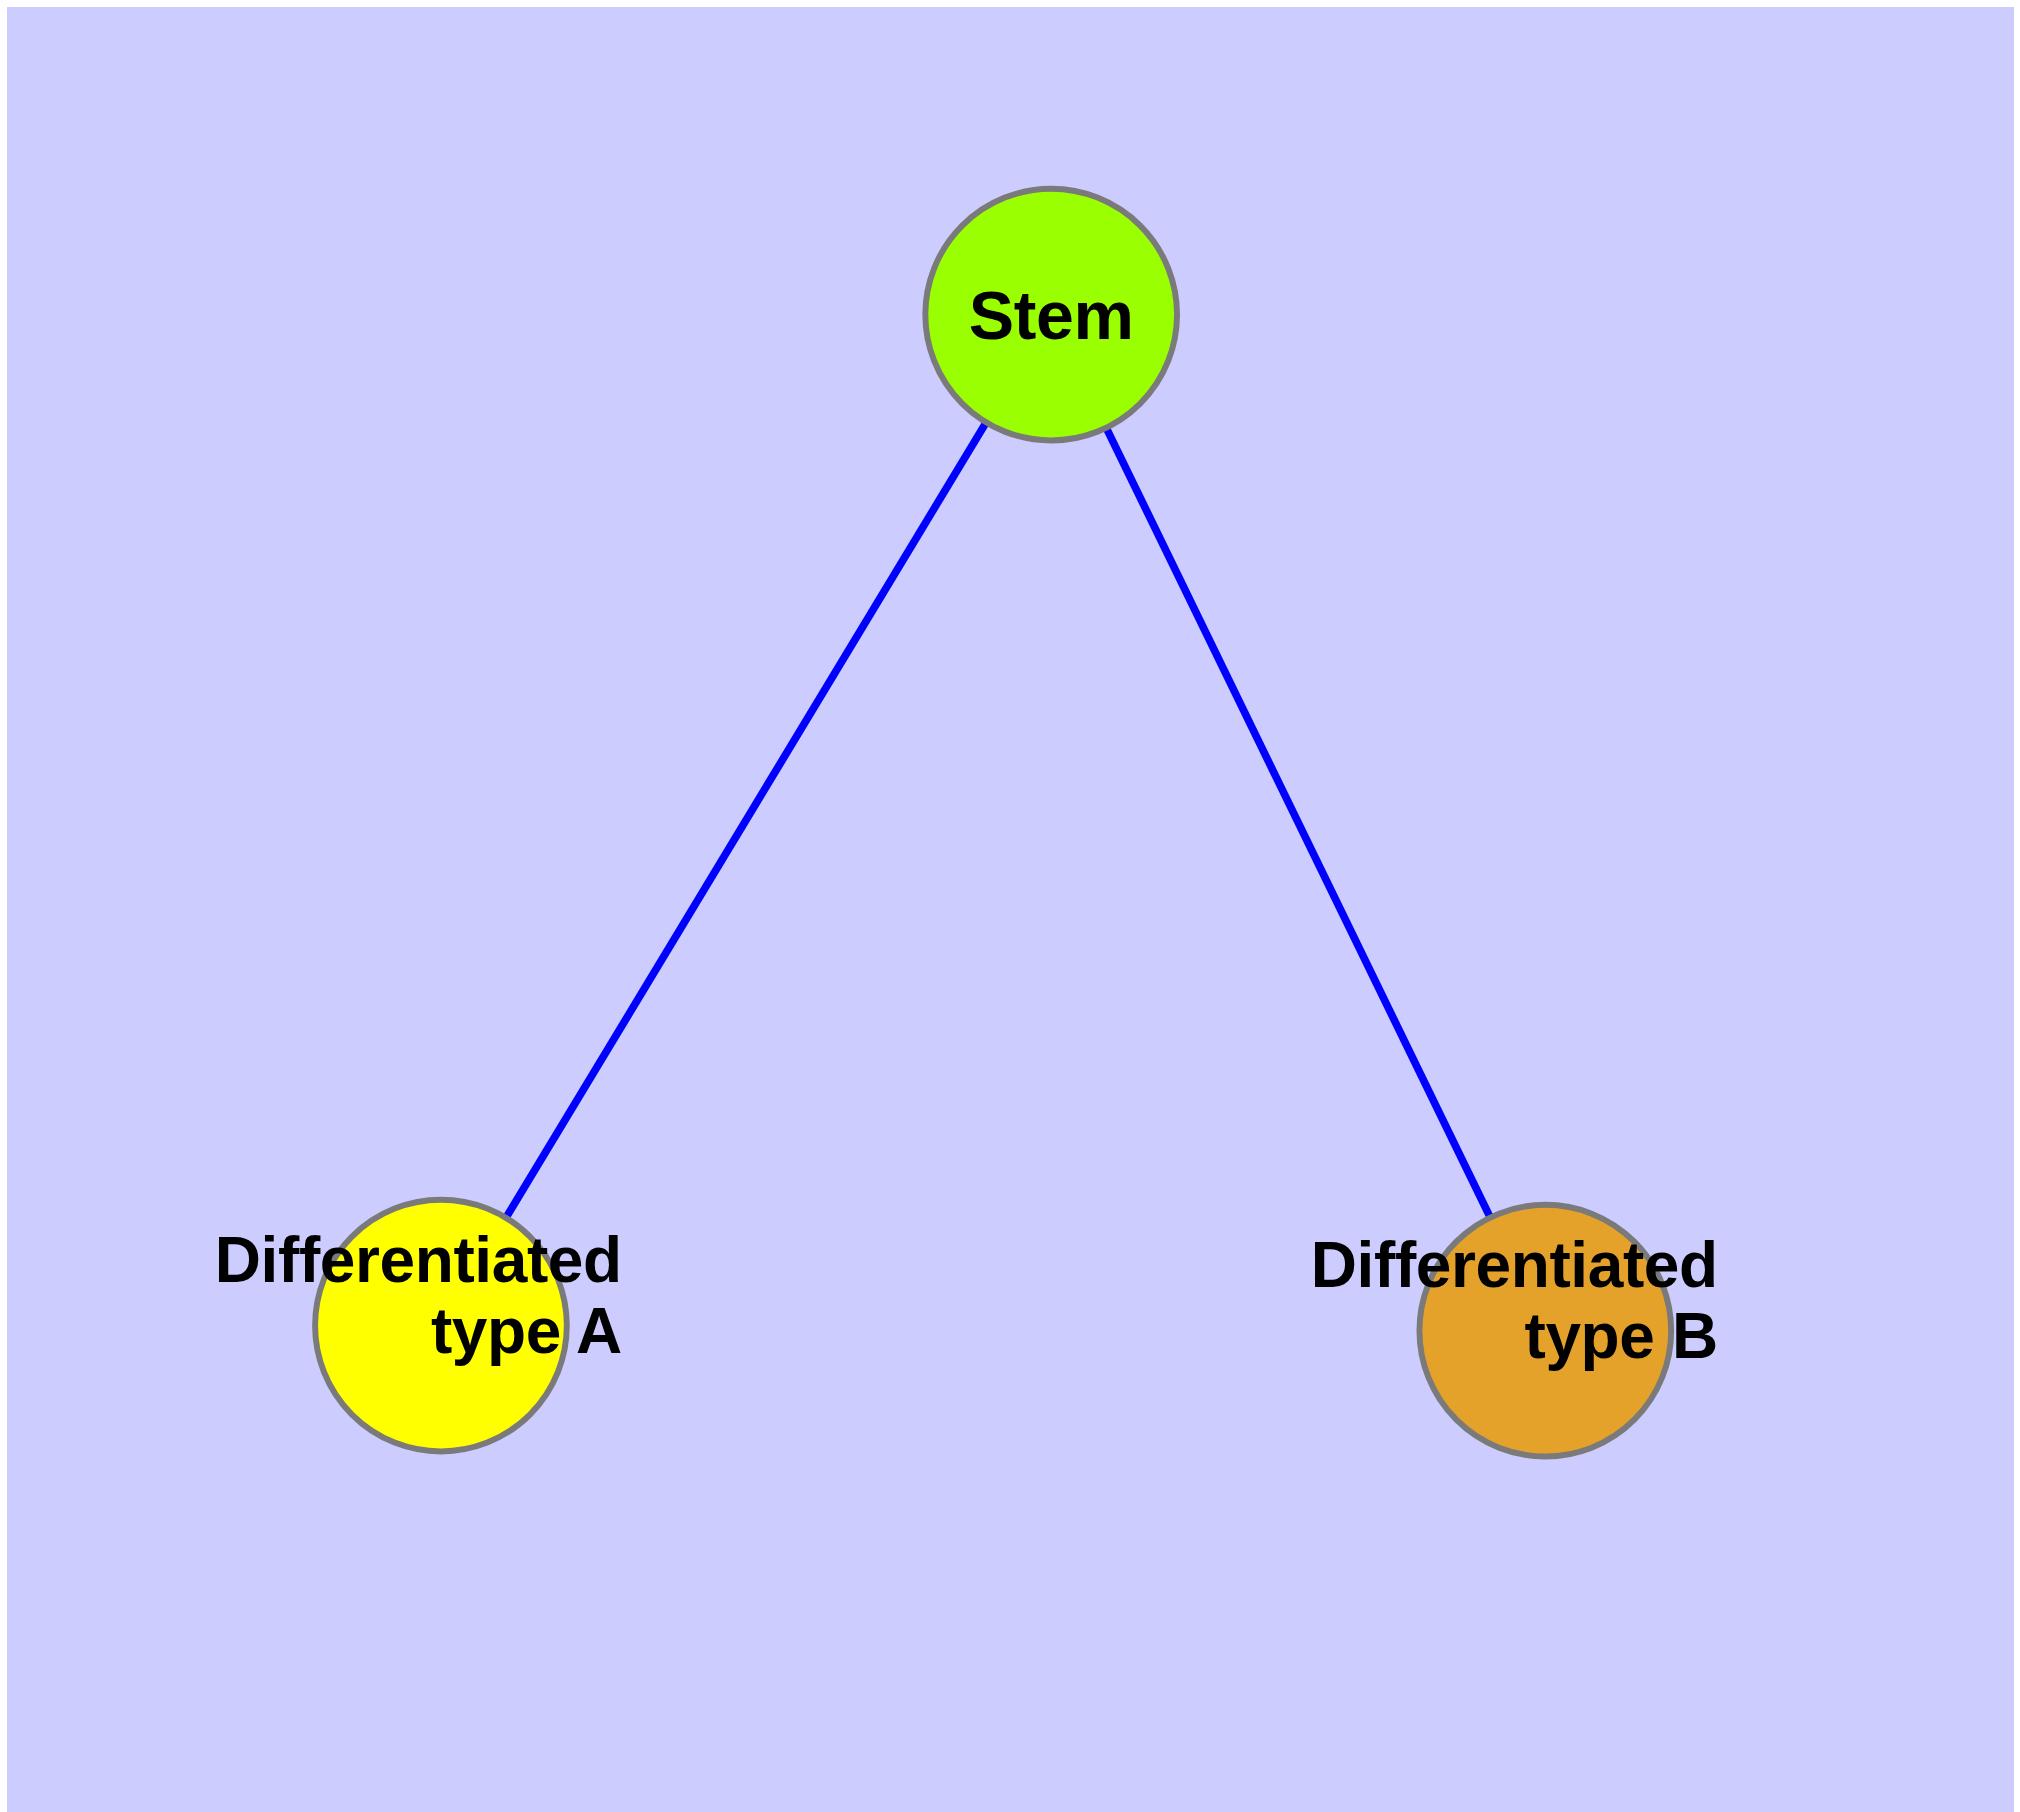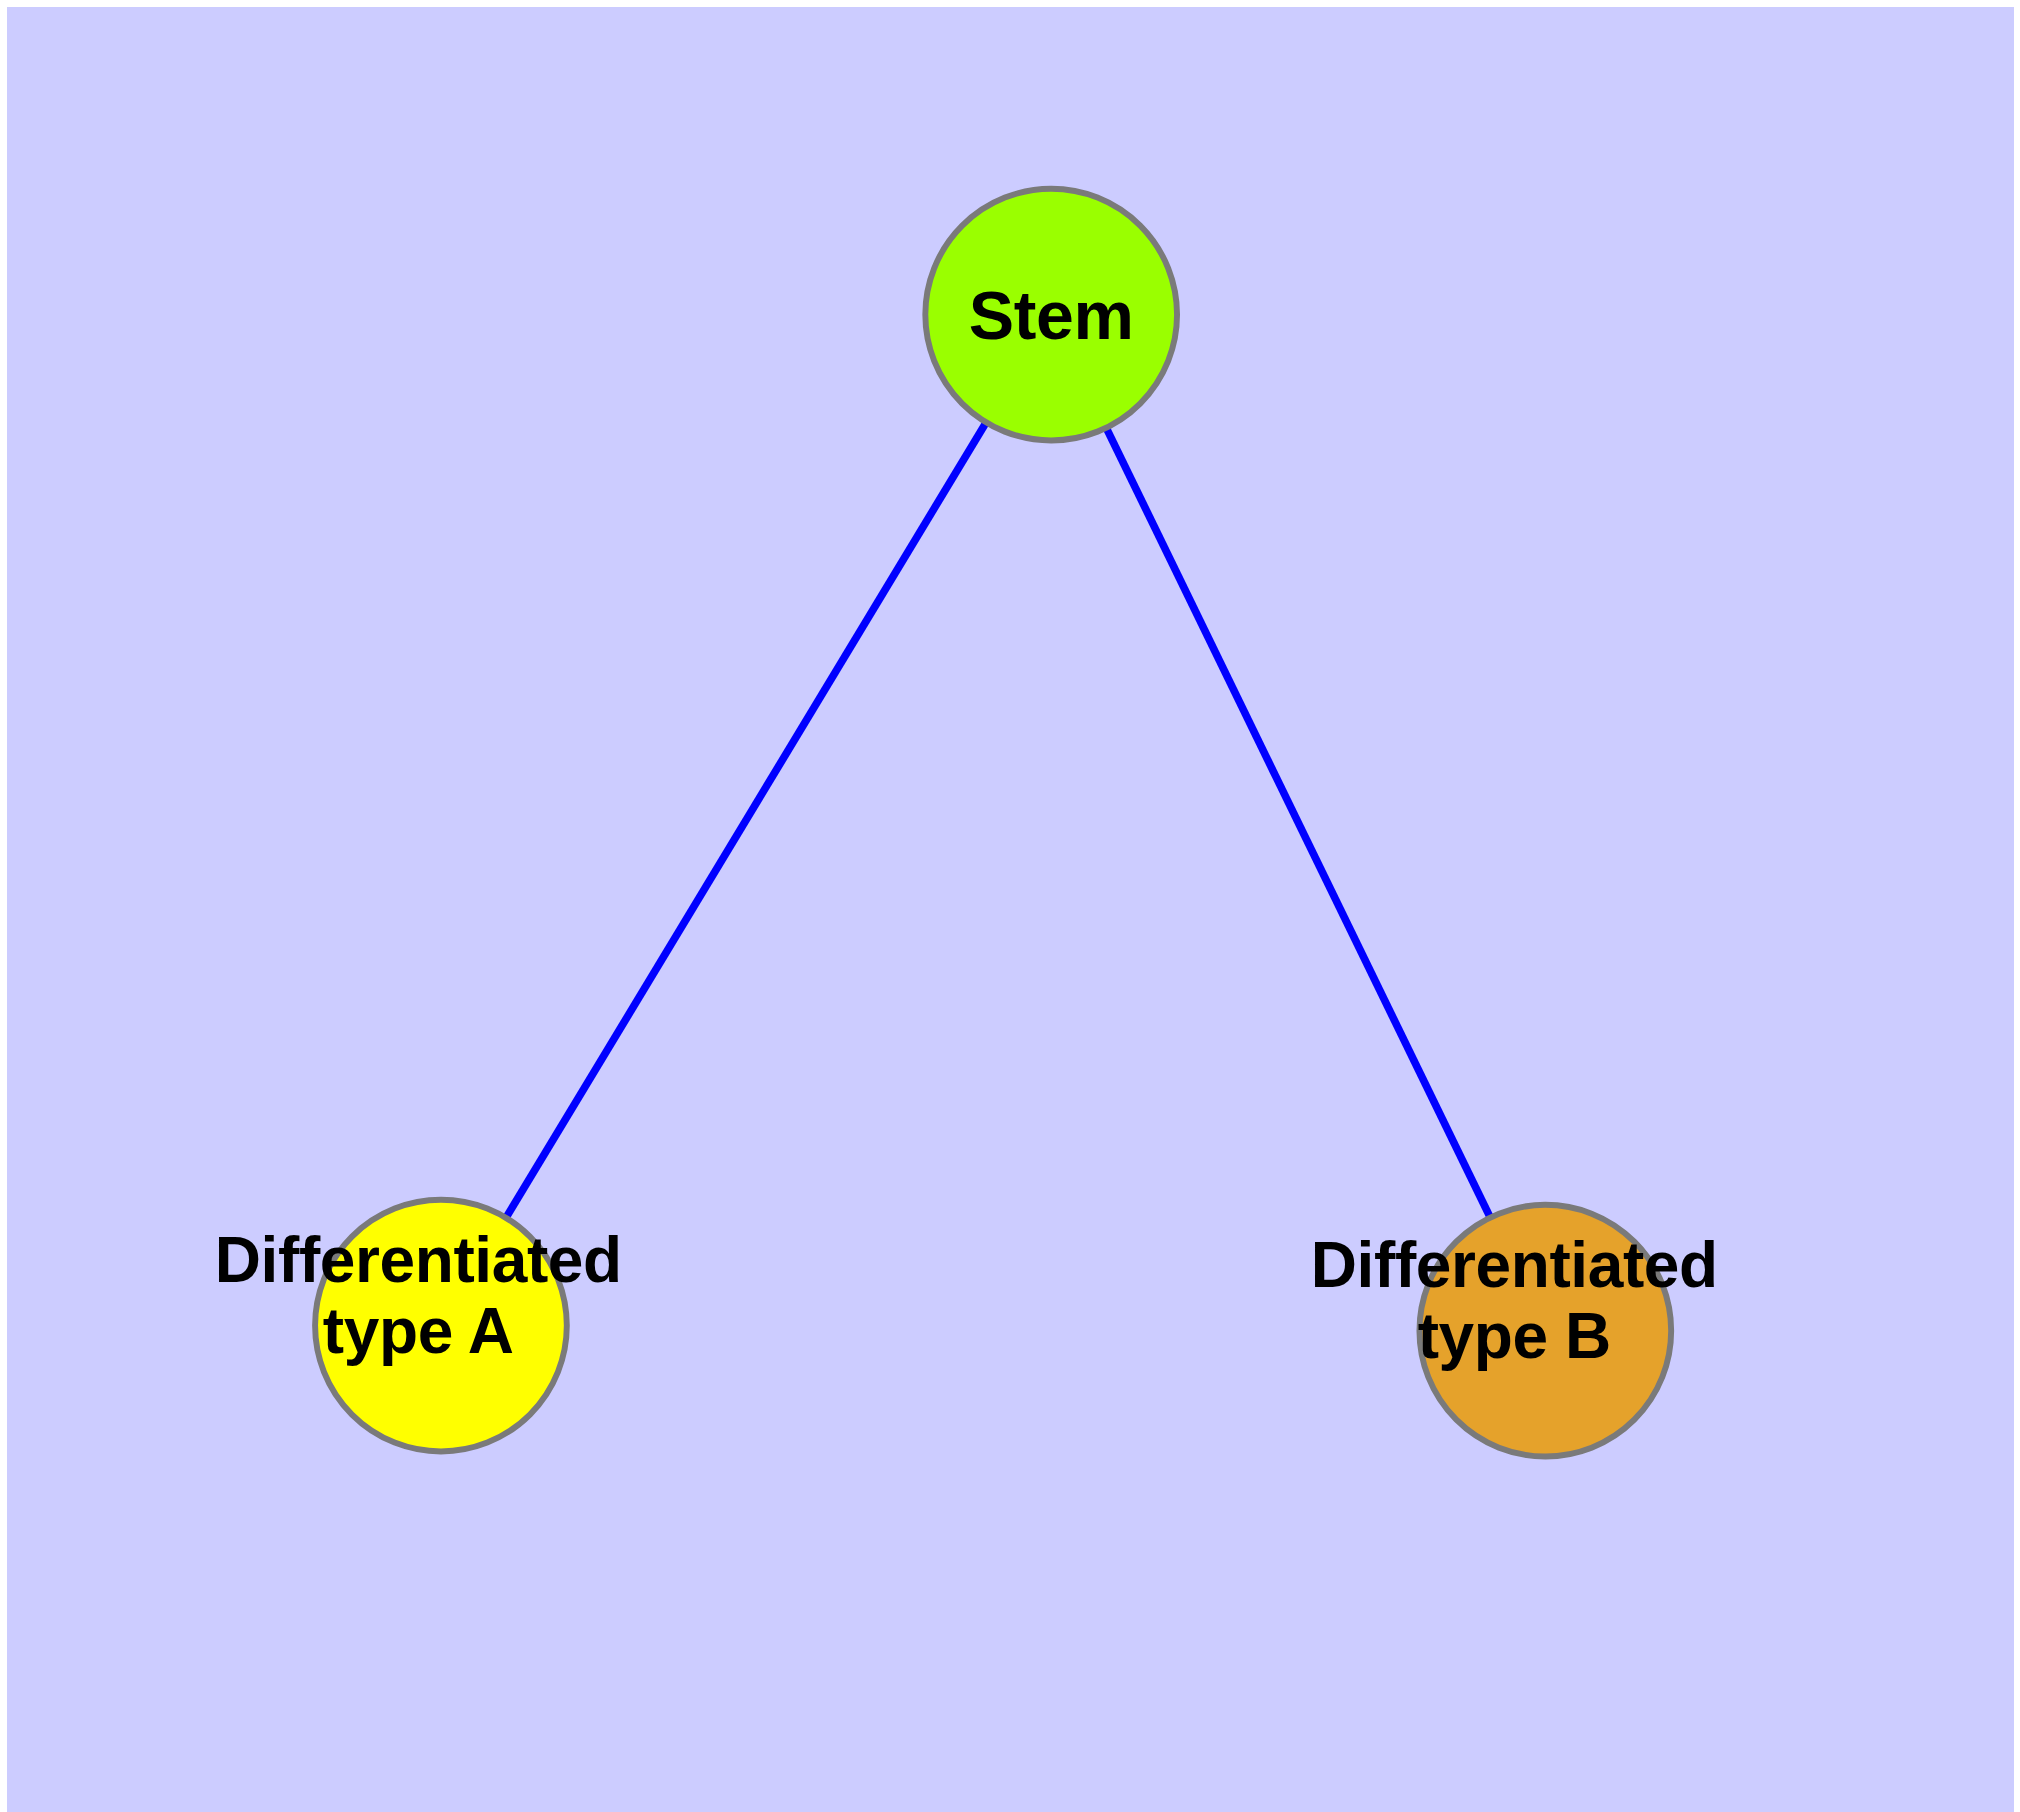--- a/index.html
+++ b/index.html
@@ -31,21 +31,21 @@
     width: 2007px;
     height: 1805px;
     display: block;
   }
   .node-label {
     position: absolute;
     color: #000000;
     font-weight: bold;
     font-size: 64px;
     line-height: 1.12;
-    text-align: center;
+    text-align: right;
     white-space: pre;
     letter-spacing: -0.4px;
     -webkit-font-smoothing: antialiased;
     pointer-events: none;
   }
   .label-stem {
     font-size: 68px;
   }
 </style>
 </head>

